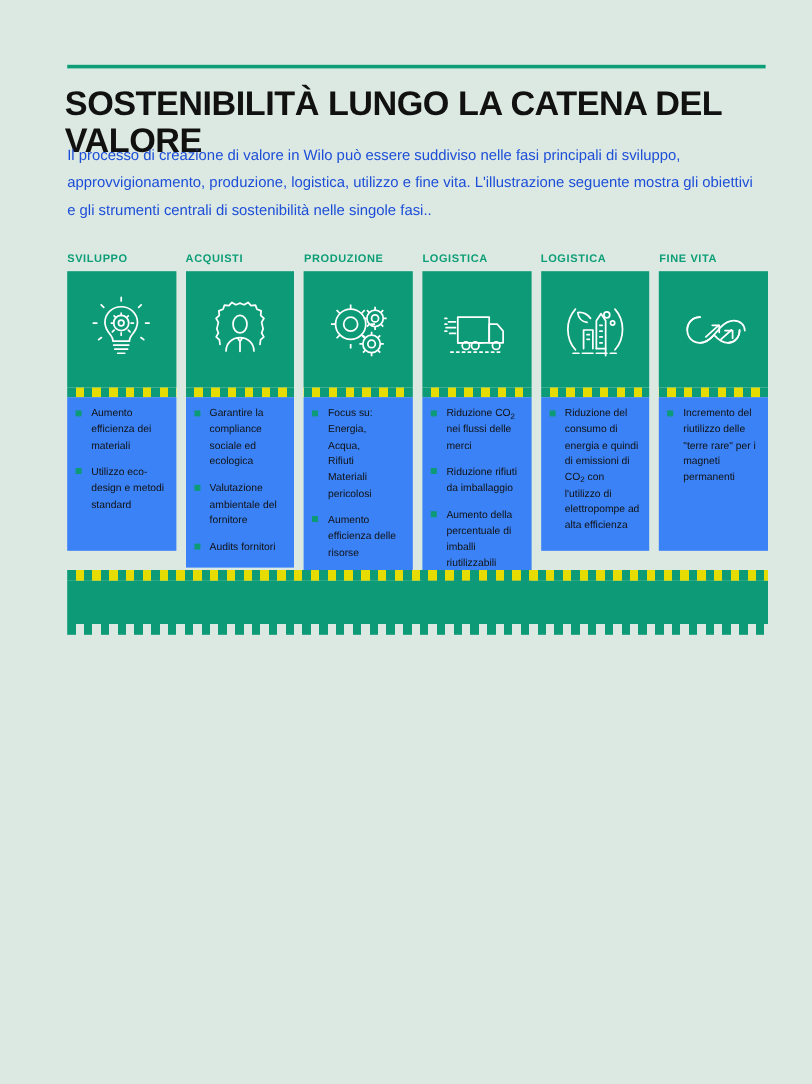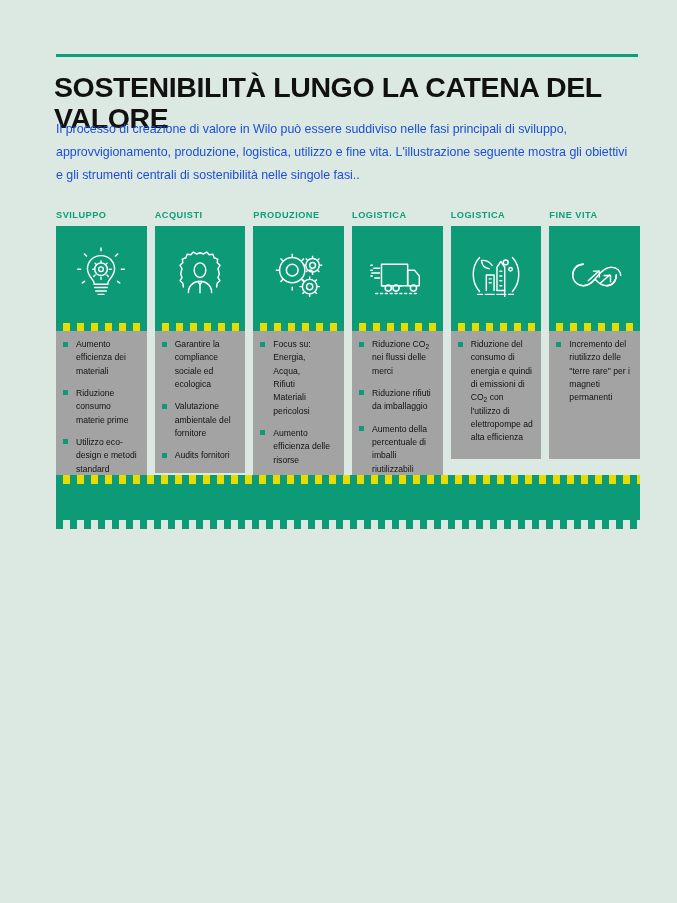--- a/index.html
+++ b/index.html
@@ -100,21 +100,21 @@
     height: 8px;
     background:
       repeating-linear-gradient(
         to right,
         #0d9a76 0px, #0d9a76 7px,
         #e6dc00 7px, #e6dc00 14px
       );
   }
 
   .body-box {
-    background: #a3a3a3;
+    background: #3b82f6;
     padding: 7px 7px 10px 7px;
     min-height: 128px;
   }
 
   ul.bullets { list-style: none; }
 
   ul.bullets li {
     position: relative;
     padding-left: 13px;
     margin-bottom: 9px;
@@ -201,21 +201,20 @@
             <circle cx="32" cy="26" r="6.5"></circle>
             <circle cx="32" cy="26" r="2.4"></circle>
             <path d="M32 19.5v-2M32 34.5v2M25.5 26h-2M40.5 26h2M27.4 21.4l-1.5-1.5M38.1 32.1l1.5 1.5M36.6 21.4l1.5-1.5M25.9 32.1l-1.5 1.5"></path>
             <path d="M32 7v-3M17 12.5l-2.2-2.2M47 12.5l2.2-2.2M11 26h-3M56 26h-3M15 38.5l-2.4 1.8M49 38.5l2.4 1.8"></path>
           </svg>
         </div>
         <div class="teeth-top"></div>
         <div class="body-box">
           <ul class="bullets">
             <li>Aumento efficienza dei materiali</li>
-            <li>Riduzione consumo materie prime</li>
             <li>Utilizzo eco-design e metodi standard</li>
           </ul>
         </div>
       </div>
 
       <div class="col">
         <div class="col-head">ACQUISTI</div>
         <div class="icon-box">
           <svg viewBox="0 0 64 64" fill="none" stroke="#ffffff" stroke-width="1.5" stroke-linecap="round" stroke-linejoin="round">
             <path d="M32 9l3.6 1.3 3.3-2 2.6 2.8 3.8-.5 1.3 3.6 3.6 1.4-.4 3.8 2.8 2.6-2 3.3L51.9 31l-1.3 3.6 1.9 3.3-2.8 2.6-.5 3.8"></path>

